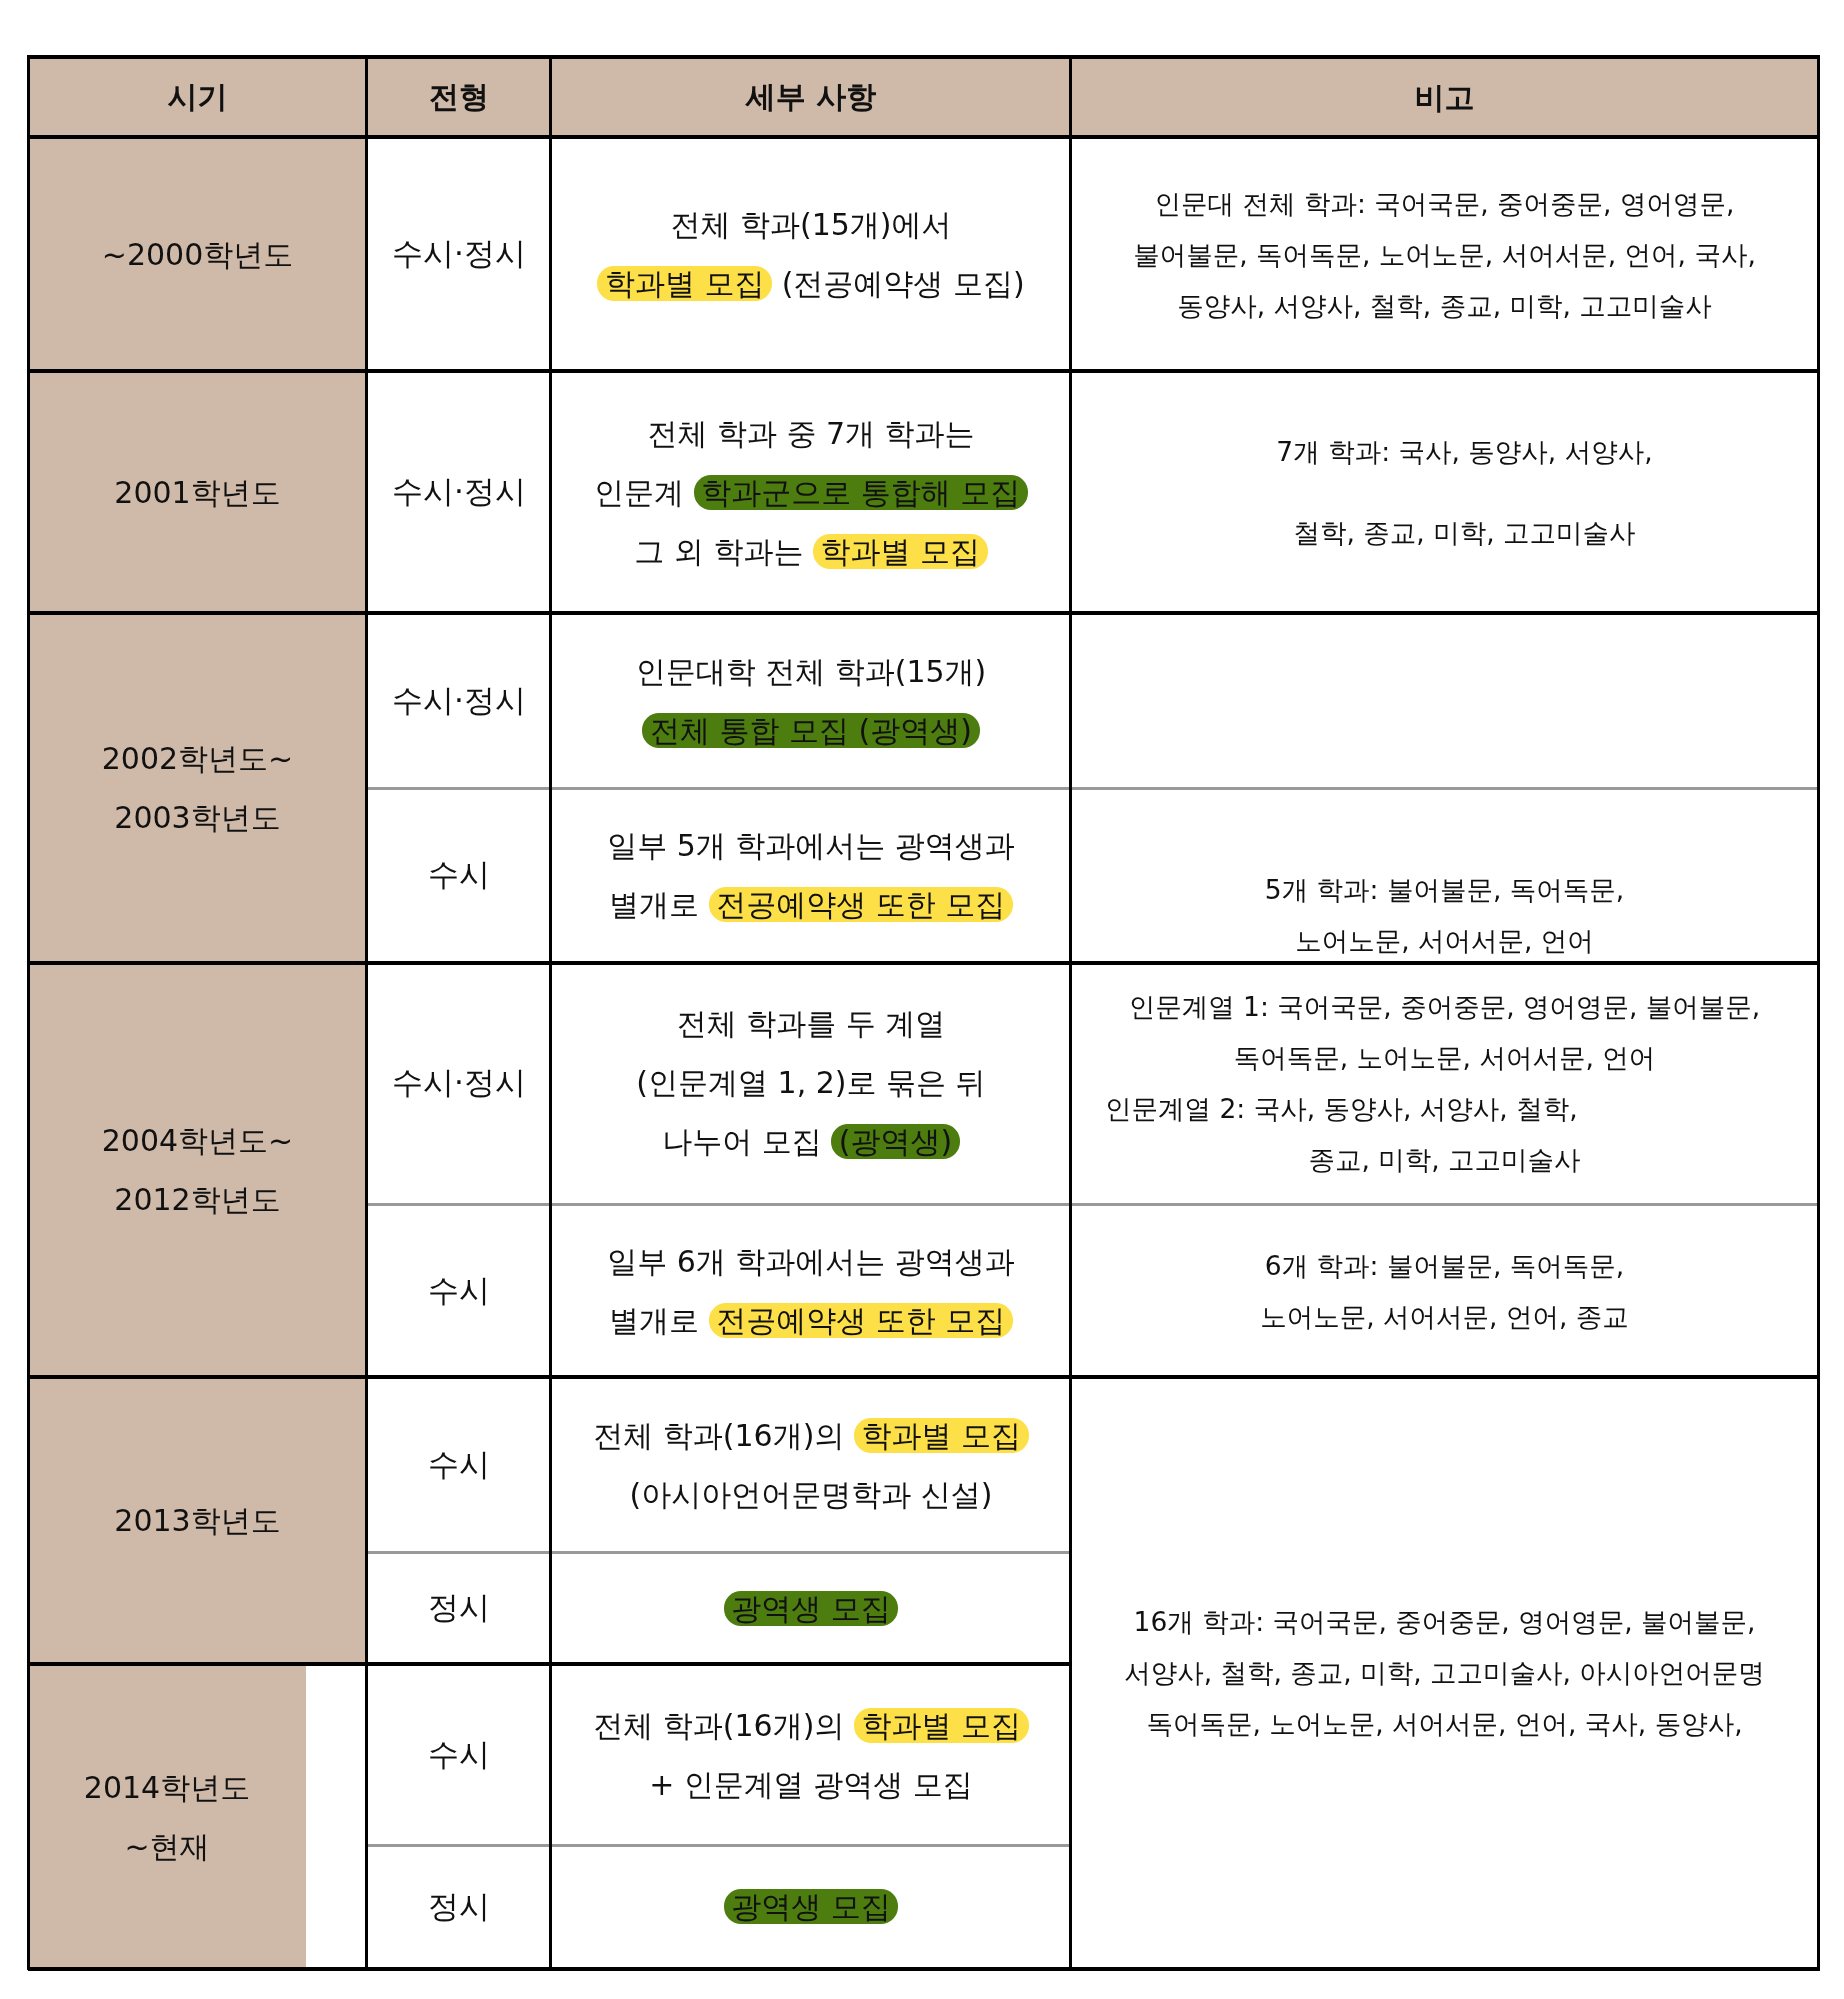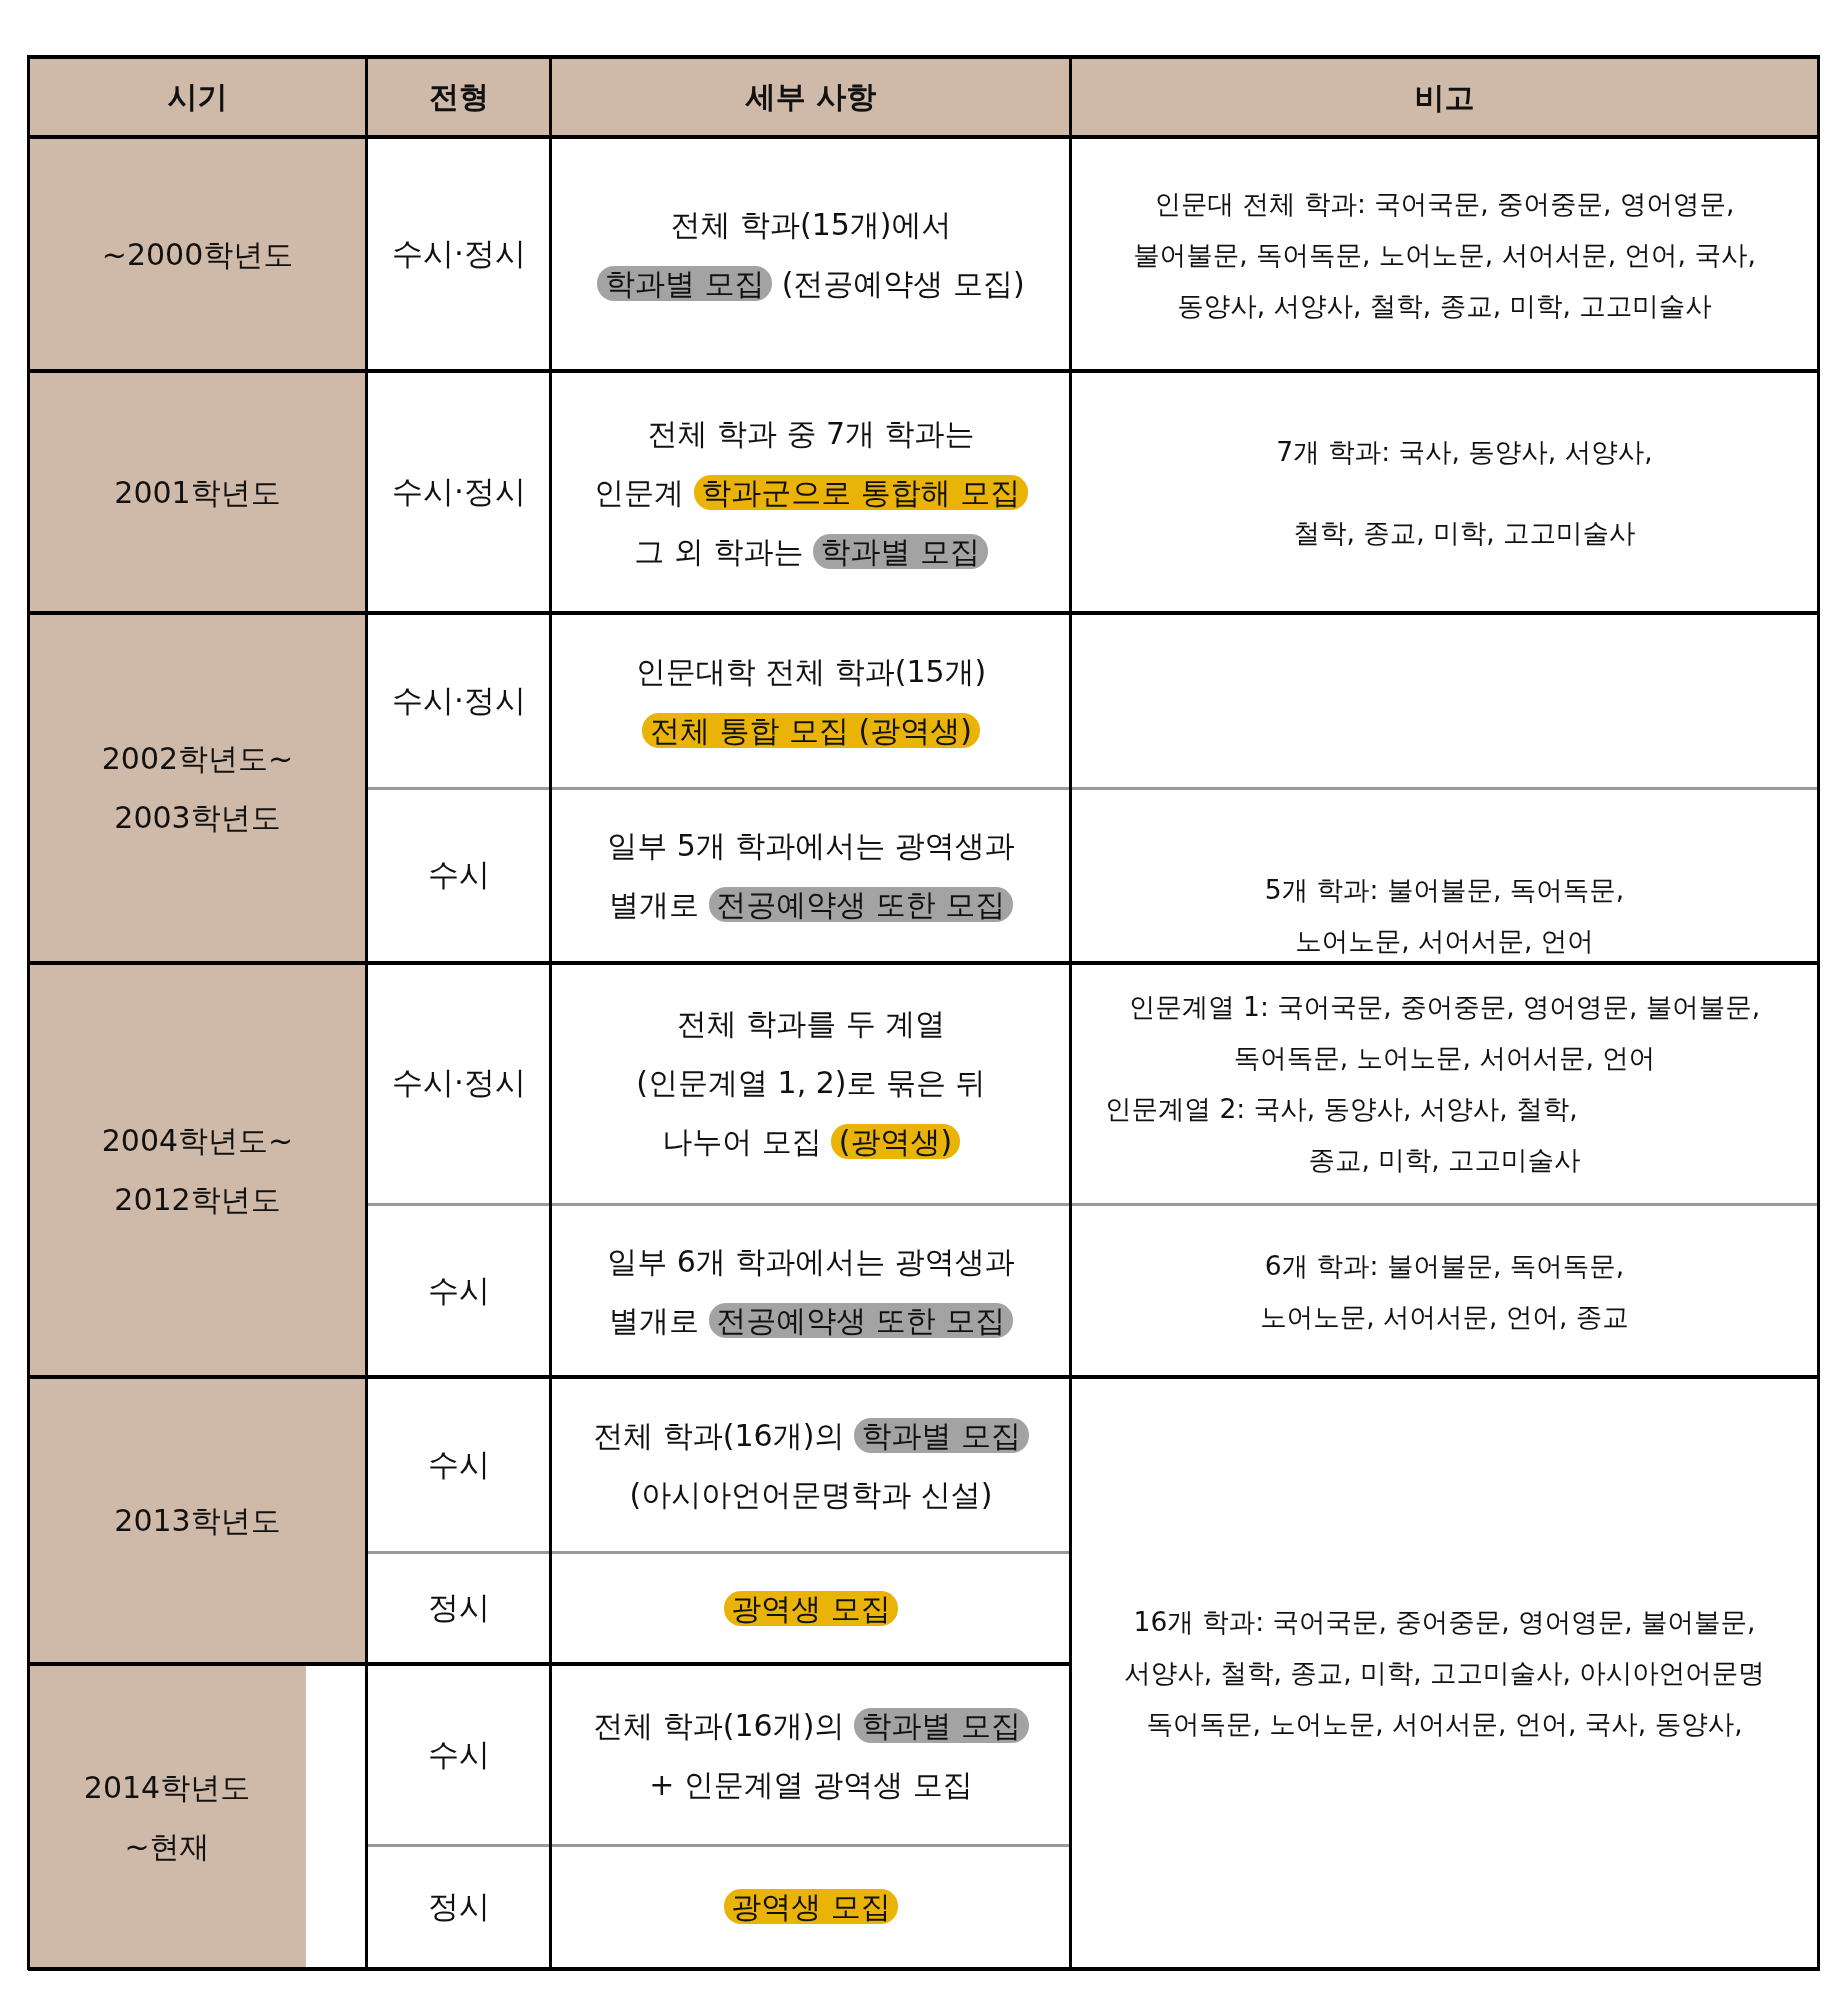--- a/index.html
+++ b/index.html
@@ -7,22 +7,22 @@
          font-family: "DejaVu Sans", "Liberation Sans", sans-serif; color: #111; }
   .cell { position: absolute; box-sizing: border-box; display: flex;
           align-items: center; justify-content: center; text-align: right; }
   .tan { background: #CFB9A8; }
   .hdr { font-weight: bold; font-size: 30px; }
   .period { font-size: 30px; line-height: 59px; flex-direction: column; }
   .type { font-size: 31px; }
   .detail { font-size: 30px; line-height: 59px; flex-direction: column; }
   .note { font-size: 26.5px; line-height: 51px; flex-direction: column; }
   .line { white-space: nowrap; display: block; }
-  .hl-orange { background: #a3a3a3; border-radius: 17px; padding: 0 7.6px; }
-  .hl-green { background: #eab308; border-radius: 17px; padding: 0 7.6px; }
+  .hl-orange { background: #fde047; border-radius: 17px; padding: 0 7.6px; }
+  .hl-green { background: #4d7c0f; border-radius: 17px; padding: 0 7.6px; }
   .vline { position: absolute; background: #000; width: 2.8px; }
   .hline { position: absolute; background: #000; height: 3.8px; }
   .gline { position: absolute; background: #999; height: 2.8px; }
   .note-left { align-self: flex-start; padding-left: 34px; }
 </style>
 </head>
 <body>
 
 <div>
 

